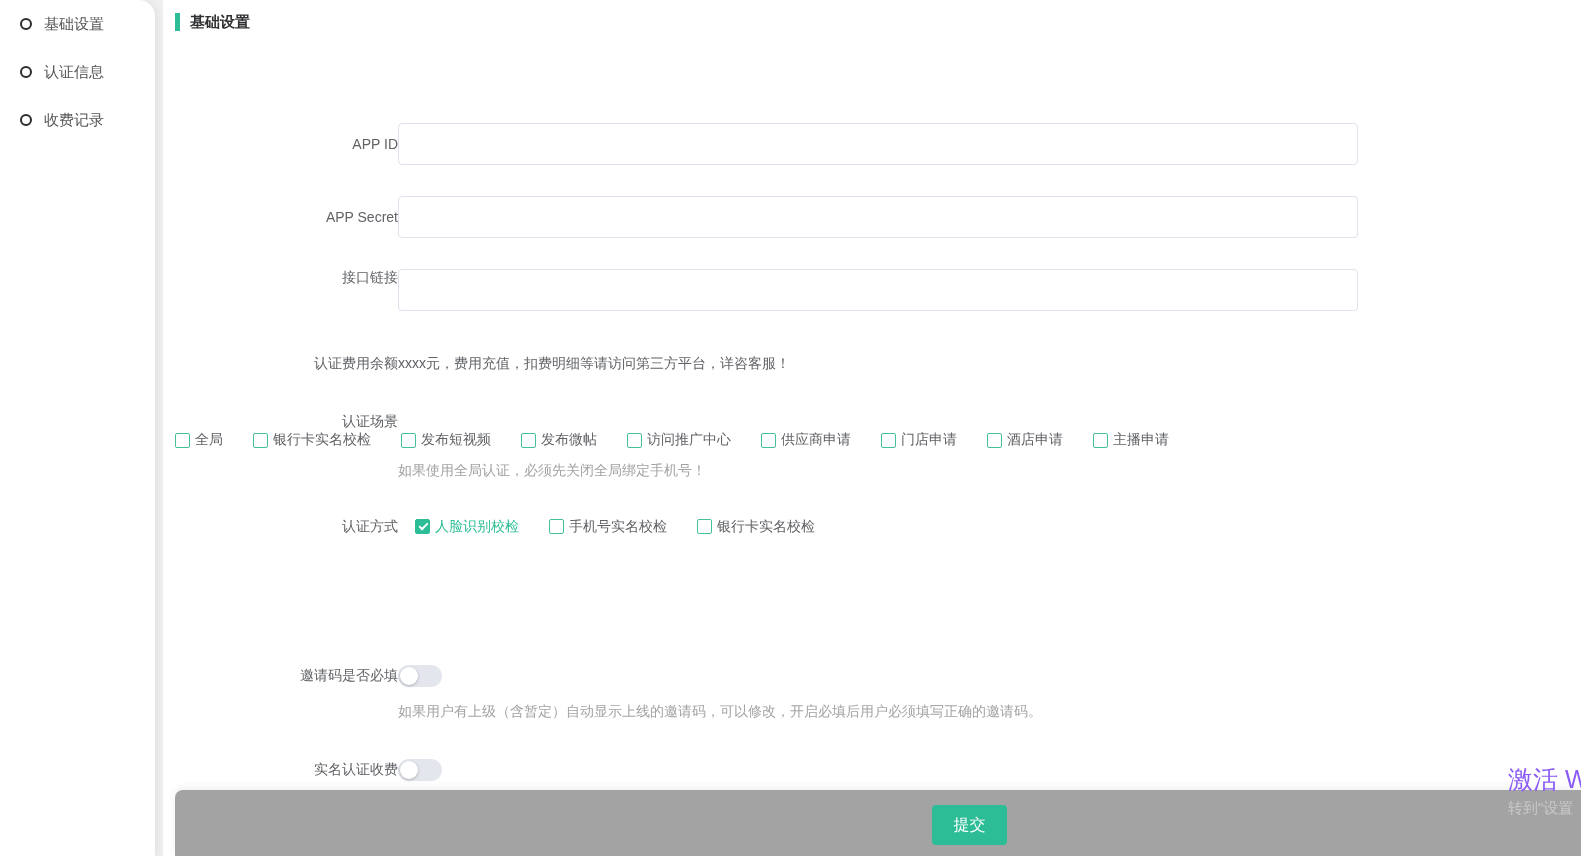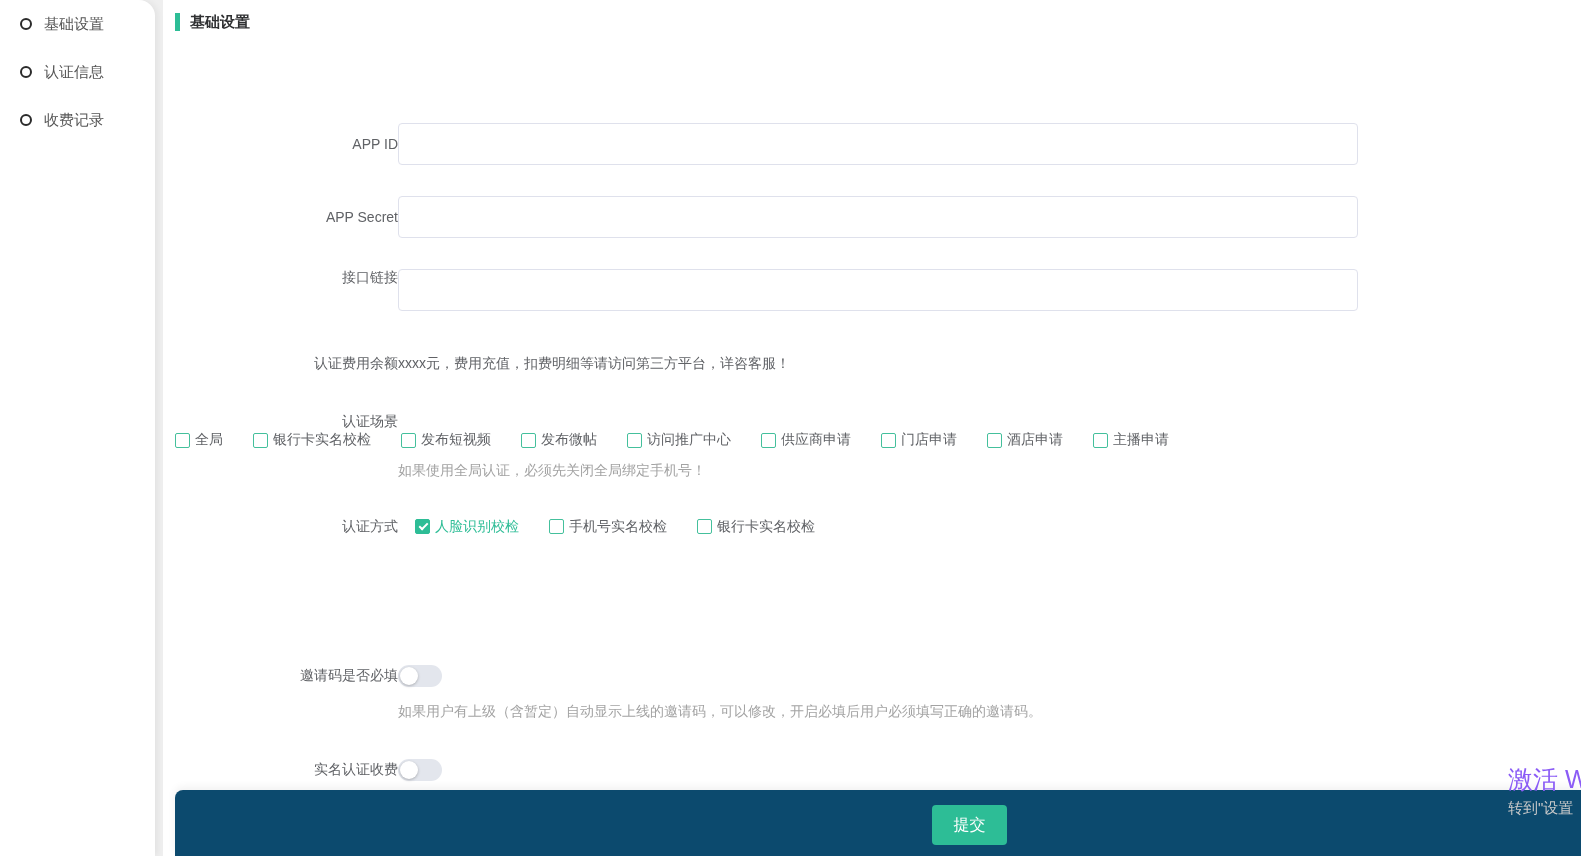--- a/index.html
+++ b/index.html
@@ -92,21 +92,21 @@
     width: 7px; height: 3px;
     border-left: 2px solid #fff; border-bottom: 2px solid #fff;
     transform: rotate(-45deg);
   }
   .cb-label { font-size: 14px; color: #606266; }
   .cb-label.checked-text { color: #2dbd96; }
 
   
   .footer {
     position: absolute; left: 175px; right: 0; top: 790px; height: 66px;
-    background: #0c4a6e;
+    background: #a3a3a3;
     border-top-left-radius: 8px;
     box-shadow: 0 -3px 8px rgba(0,0,0,0.06);
     z-index: 5;
   }
   .submit-btn {
     position: absolute; left: 757px; top: 15px;
     width: 75px; height: 40px;
     background: #2dbd96; color: #ffffff;
     border: none; border-radius: 4px;
     font-size: 16px; cursor: pointer;

